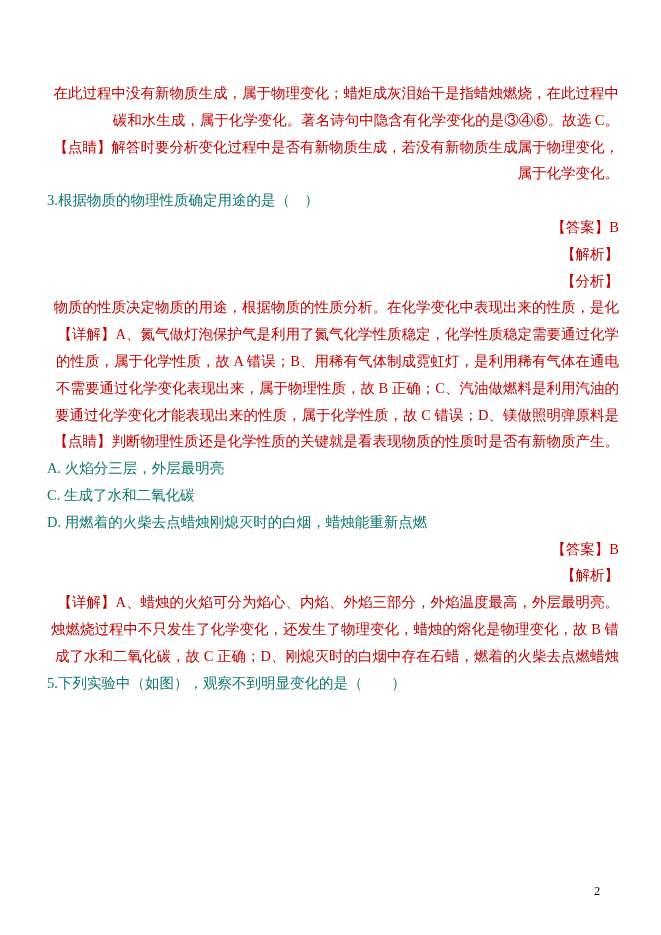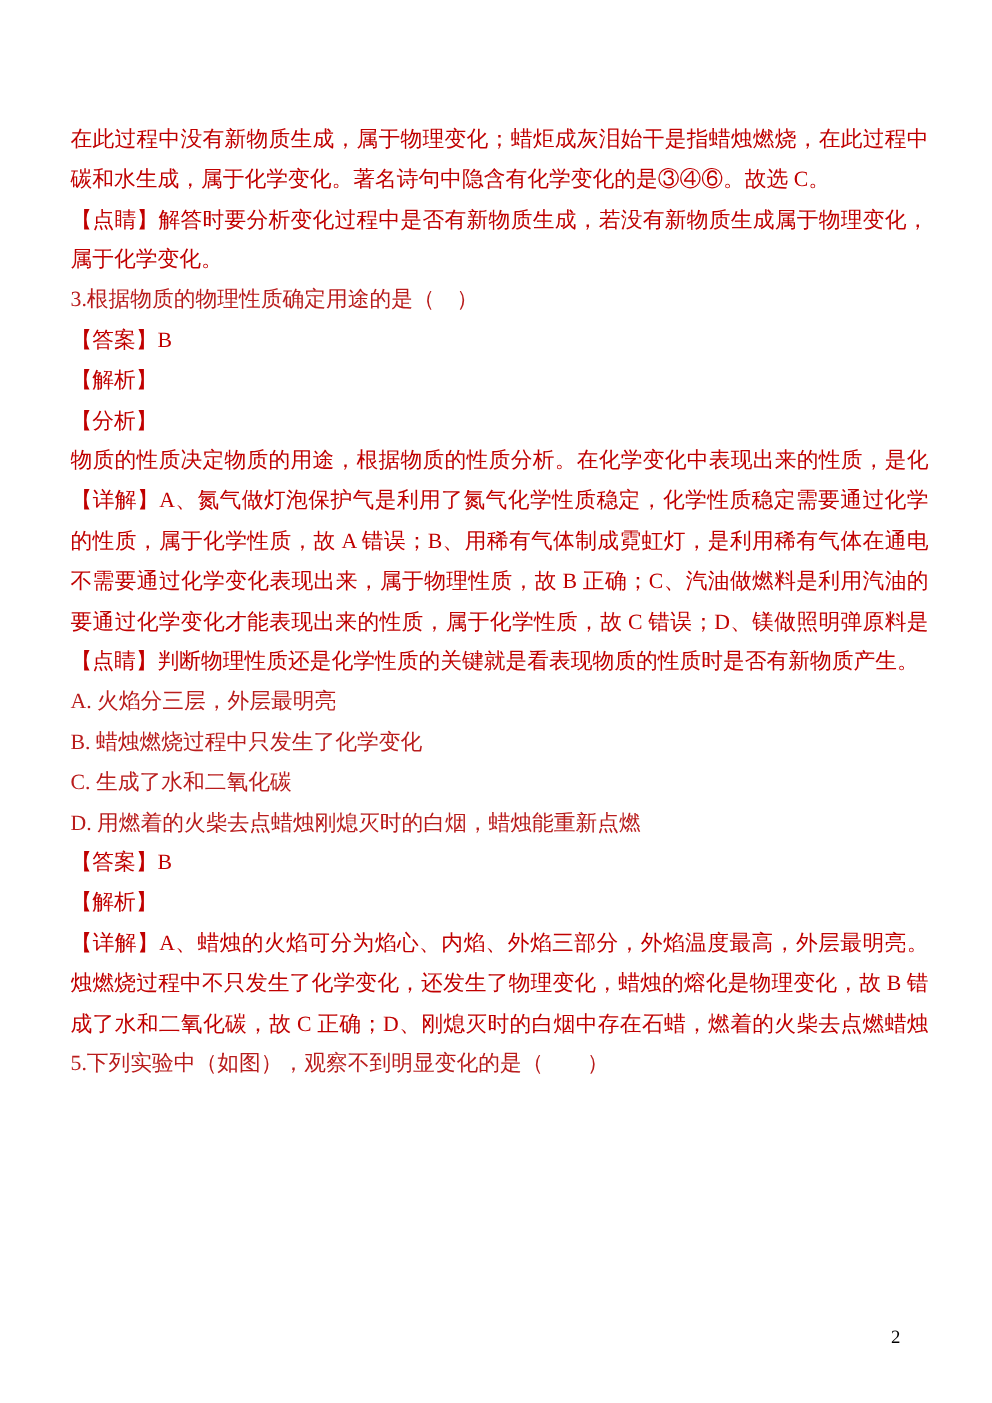--- a/index.html
+++ b/index.html
@@ -21,22 +21,22 @@
     height:26.8px;
     white-space:nowrap;
   }
   .j{ 
     white-space:normal;
     text-align:justify;
     text-align-last:justify;
     text-justify:inter-character;
     overflow:hidden;
   }
-  .red{color:#c00000;}
-  .black{color:#b91c1c;}
+  .red{color:#c00000;text-align:right;}
+  .black{color:#0f766e;}
   .pagenum{
     position:absolute;
     left:594px;top:884px;
     font-size:12.5px;
     color:#000000;
   }
 </style>
 </head>
 <body>
 
@@ -53,21 +53,20 @@
     <div class="ln red">【解析】</div>
     <div class="ln red">【分析】</div>
     <div class="ln red j">物质的性质决定物质的用途，根据物质的性质分析。在化学变化中表现出来的性质，是化学性质；不需要通</div>
     <div class="ln red j">【详解】A、氮气做灯泡保护气是利用了氮气化学性质稳定，化学性质稳定需要通过化学变化才能表现出来</div>
     <div class="ln red j">的性质，属于化学性质，故 A 错误；B、用稀有气体制成霓虹灯，是利用稀有气体在通电时会发出有颜色光，</div>
     <div class="ln red j">不需要通过化学变化表现出来，属于物理性质，故 B 正确；C、汽油做燃料是利用汽油的可燃性，可燃性需</div>
     <div class="ln red j">要通过化学变化才能表现出来的性质，属于化学性质，故 C 错误；D、镁做照明弹原料是利用镁燃烧发出耀</div>
     <div class="ln red">【点睛】判断物理性质还是化学性质的关键就是看表现物质的性质时是否有新物质产生。</div>
 
     <div class="ln black">A. 火焰分三层，外层最明亮</div>
-    <div class="ln black">B. 蜡烛燃烧过程中只发生了化学变化</div>
     <div class="ln black">C. 生成了水和二氧化碳</div>
     <div class="ln black">D. 用燃着的火柴去点蜡烛刚熄灭时的白烟，蜡烛能重新点燃</div>
     <div class="ln red">【答案】B</div>
     <div class="ln red">【解析】</div>
     <div class="ln red j">【详解】A、蜡烛的火焰可分为焰心、内焰、外焰三部分，外焰温度最高，外层最明亮。故 A 正确；B、蜡</div>
     <div class="ln red j">烛燃烧过程中不只发生了化学变化，还发生了物理变化，蜡烛的熔化是物理变化，故 B 错误；C、蜡烛燃烧生</div>
     <div class="ln red j">成了水和二氧化碳，故 C 正确；D、刚熄灭时的白烟中存在石蜡，燃着的火柴去点燃蜡烛刚熄灭时的白烟，</div>
 
     <div class="ln black">5.下列实验中（如图），观察不到明显变化的是（　　）</div>
 

